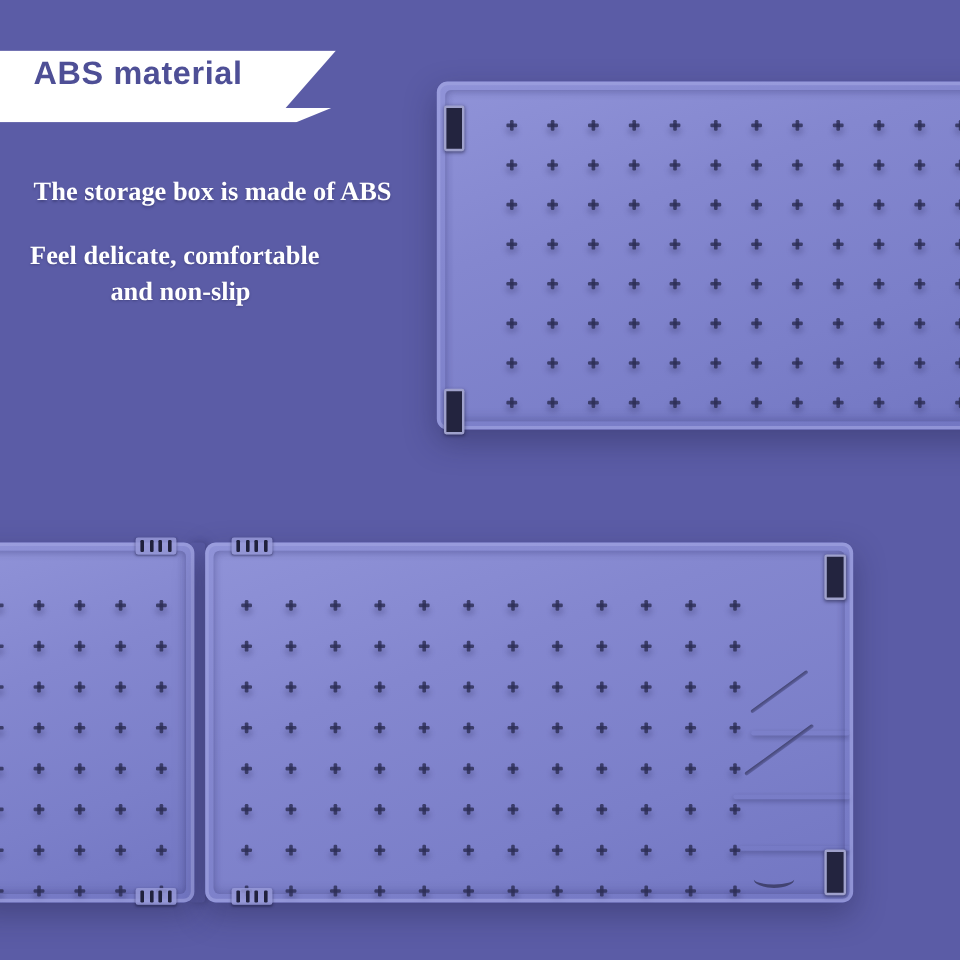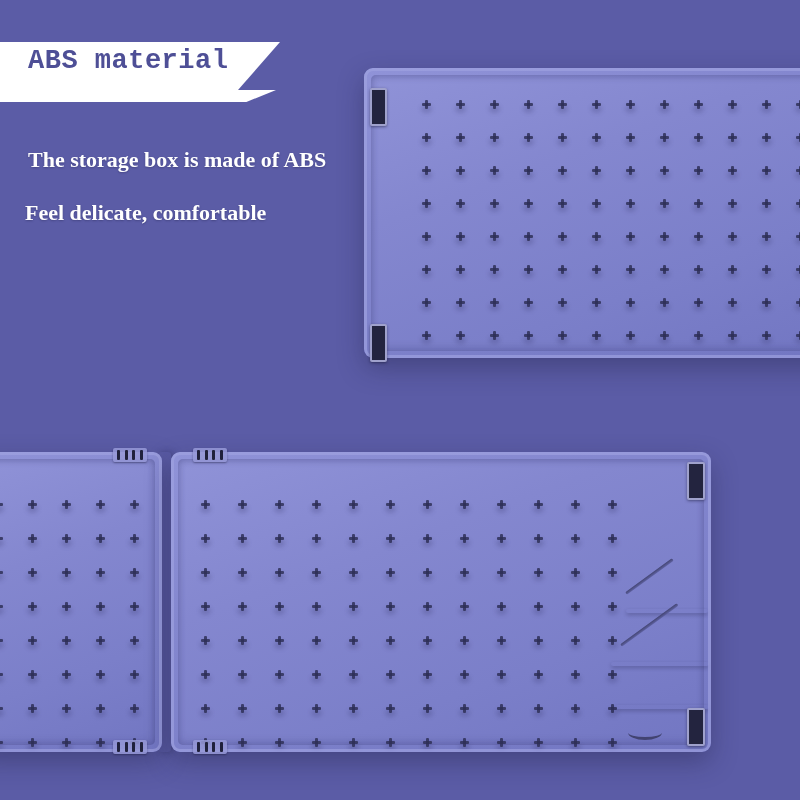--- a/index.html
+++ b/index.html
@@ -31,21 +31,21 @@
     clip-path: polygon(0 0, 100% 0, 86% 100%, 0 100%);
   }
   #banner-title {
     position: absolute;
     left: 48px;
     top: 4px;
     font-size: 27px;
     font-weight: bold;
     color: #4e4f96;
     letter-spacing: 0.5px;
-    font-family: Liberation Mono, monospace;
+    font-family: Liberation Sans, sans-serif;
   }
   #banner-strip {
     position: absolute;
     left: -20px;
     top: 90px;
     width: 296px;
     height: 12px;
     background: #ffffff;
     clip-path: polygon(0 0, 100% 0, 90% 100%, 0 100%);
   }
@@ -728,14 +728,15 @@
 
 
   <div id="banner-wrap">
     <div id="banner-shape"></div>
     <div id="banner-title">ABS material</div>
   </div>
   <div id="banner-strip"></div>
 
   <div class="headline" id="line1">The storage box is made of ABS</div>
   <div class="headline" id="line2">Feel delicate, comfortable</div>
+  <div class="headline" id="line3">and non-slip</div>
 
 </div>
 
 </body></html>

